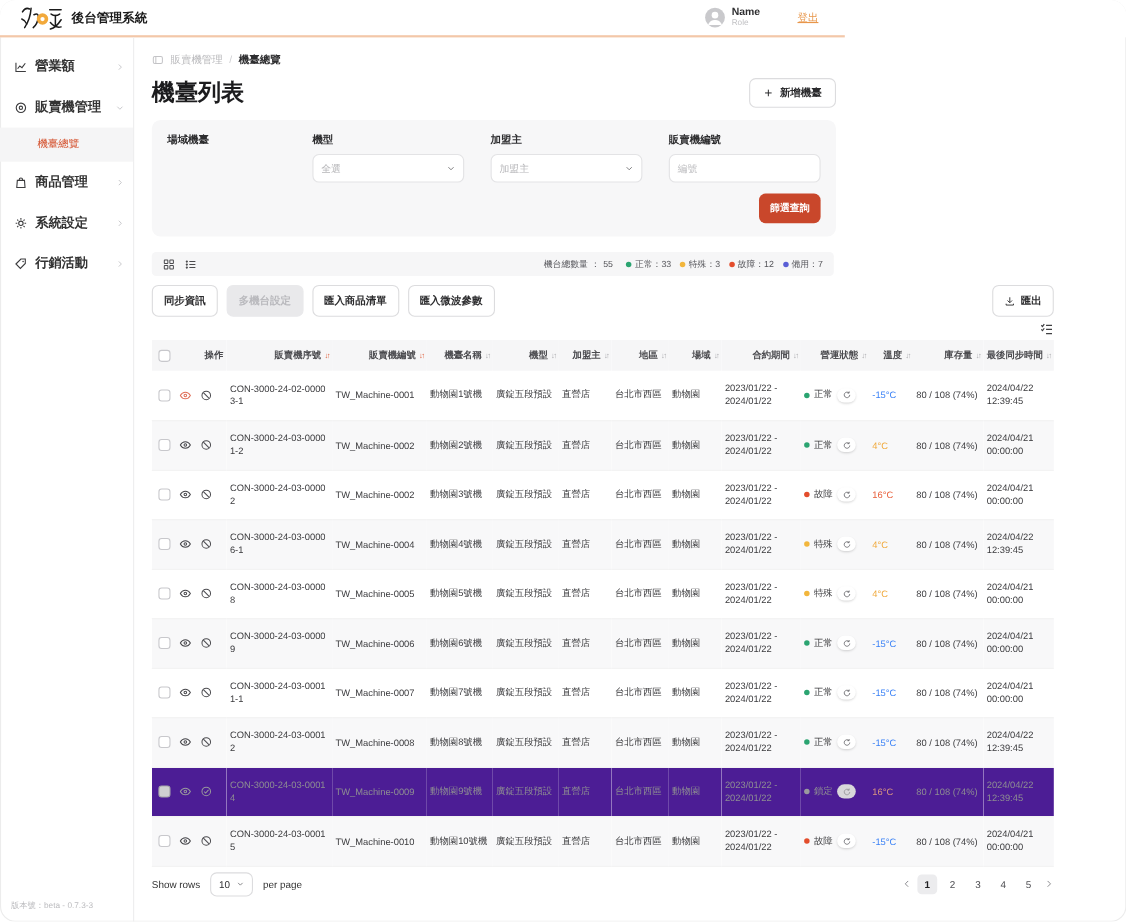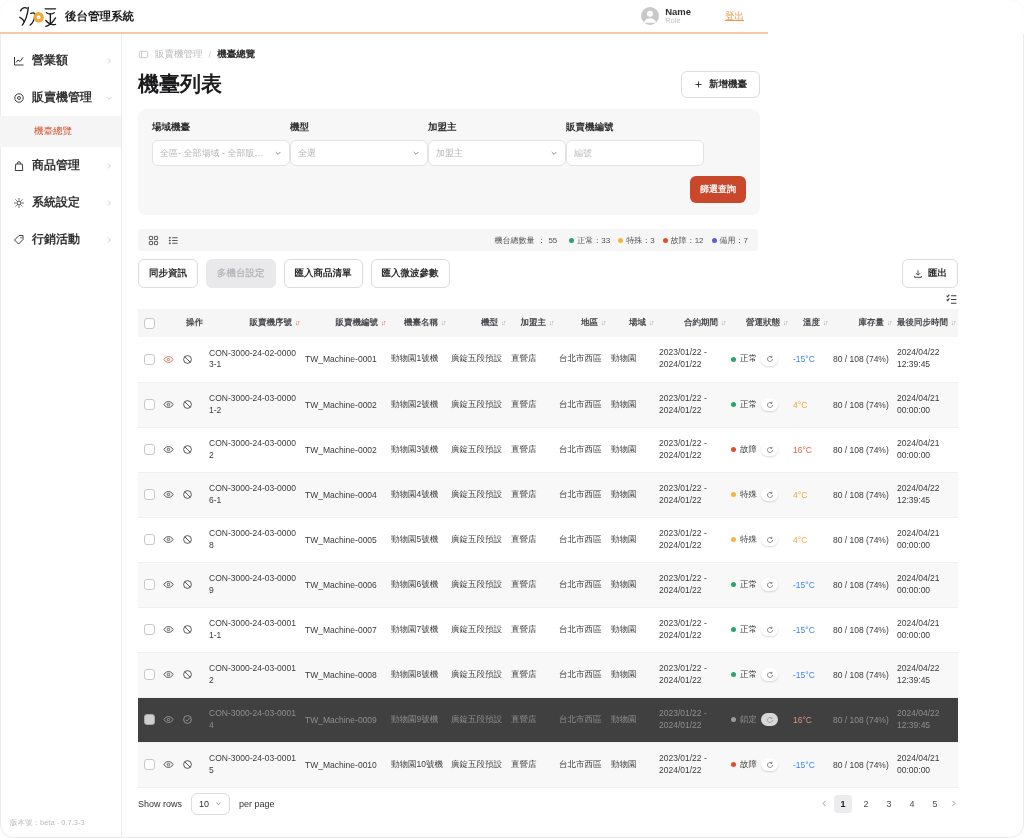--- a/index.html
+++ b/index.html
@@ -40,21 +40,21 @@
   .bc-sep { color:#d0d0d3; }
   .bc-current { color:#2e2e30; font-weight:700; }
 
   .title-row { width:622px; display:flex; align-items:center; justify-content:space-between; margin-top:9px; }
   .page-title { font-size:21px; font-weight:700; color:#1c1c1e; margin:0; }
   .add-btn { display:flex; align-items:center; gap:6px; background:#fff; border:1px solid #dcdcde; border-radius:6px;
              padding:6px 12px; font-size:9.5px; font-weight:700; color:#2b2b2d; cursor:pointer; }
   .add-btn svg { width:9px; height:9px; }
 
   .filter-card { width:622px; height:106px; background:#f7f7f8; border-radius:8px; margin-top:11px; padding:12px 14px; position:relative; }
-  .filter-grid { display:flex; gap:0; }
+  .filter-grid { display:flex; gap:24px; }
   .filter-field { width:138px; }
   .ff-label { font-size:9.5px; font-weight:700; color:#2e2e30; margin-bottom:6px; }
   .control { height:26px; width:138px; background:#fff; border:1px solid #e3e3e5; border-radius:6px; display:flex;
              align-items:center; justify-content:space-between; padding:0 7px; font-size:9px; color:#b6b6b9;
              white-space:nowrap; overflow:hidden; cursor:pointer; }
   .control .ctl-val { overflow:hidden; text-overflow:ellipsis; }
   .control svg { width:8px; height:8px; color:#6d6d70; flex:0 0 auto; margin-left:4px; }
   input.control { color:#555; }
   input.control::placeholder { color:#c0c0c3; }
   .filter-submit { position:absolute; right:14px; bottom:12px; background:#c9472b; color:#fff; border:none;
@@ -78,21 +78,21 @@
   .col-settings .cs-icon { display:inline-flex; color:#3f3f42; cursor:pointer; }
   .col-settings svg { width:13px; height:13px; }
 
   
   table.machines { width:820px; border-collapse:collapse; table-layout:fixed; margin-top:3px; font-size:8.5px; color:#3a3a3d; }
   thead tr { background:#f6f6f7; }
   th { text-align:right; font-size:8.5px; font-weight:700; color:#4b4b4f; padding:8px 3px; white-space:nowrap; overflow:hidden; }
   td { padding:4px 3px; vertical-align:middle; overflow:hidden; }
   tbody tr { height:45px; border-bottom:1px solid #f0f0f1; background:#fff; }
   tbody tr:nth-child(even) { background:#f8f8f9; }
-  tbody tr.disabled { background:#404040; }
+  tbody tr.disabled { background:#4c1d95; }
   tbody tr.disabled td { color:#8e8e92; }
   .sort { font-size:7px; letter-spacing:-1.5px; margin-left:3px; color:#a6a6aa; font-weight:400; }
   .sort.active { color:#dd5630; }
   .cb { width:11px; height:11px; border:1.2px solid #c8c8cc; border-radius:3px; background:#fff; margin-left:3px; cursor:pointer; }
   tr.disabled .cb { border-color:#a8a8ac; background:#cfcfd1; }
   .ops { display:flex; align-items:center; gap:8px; color:#4a4a4e; }
   .op-ic { display:inline-flex; cursor:pointer; } .op-ic svg { width:11px; height:11px; }
   .op-eye.active { color:#e0705a; }
   tr.disabled .ops { color:#98989c; }
   .wrap { word-break:break-all; line-height:1.35; }
@@ -255,26 +255,20 @@
               <path d="M12 4v16M4 12h16"></path>
             </svg>
           <span>新增機臺</span>
         </button>
       </div>
 
       <div class="filter-card">
         <div class="filter-grid">
             <div class="filter-field">
               <div class="ff-label">場域機臺</div>
-              <div class="control">
-                <span class="ctl-val">全區- 全部場域 - 全部販賣機</span>
-                <svg viewBox="0 0 24 24" fill="none" stroke="currentColor" stroke-width="2.4">
-                  <polyline points="5 9 12 16 19 9"></polyline>
-                </svg>
-              </div>
             </div>
             <div class="filter-field">
               <div class="ff-label">機型</div>
               <div class="control">
                 <span class="ctl-val">全選</span>
                 <svg viewBox="0 0 24 24" fill="none" stroke="currentColor" stroke-width="2.4">
                   <polyline points="5 9 12 16 19 9"></polyline>
                 </svg>
               </div>
             </div>

